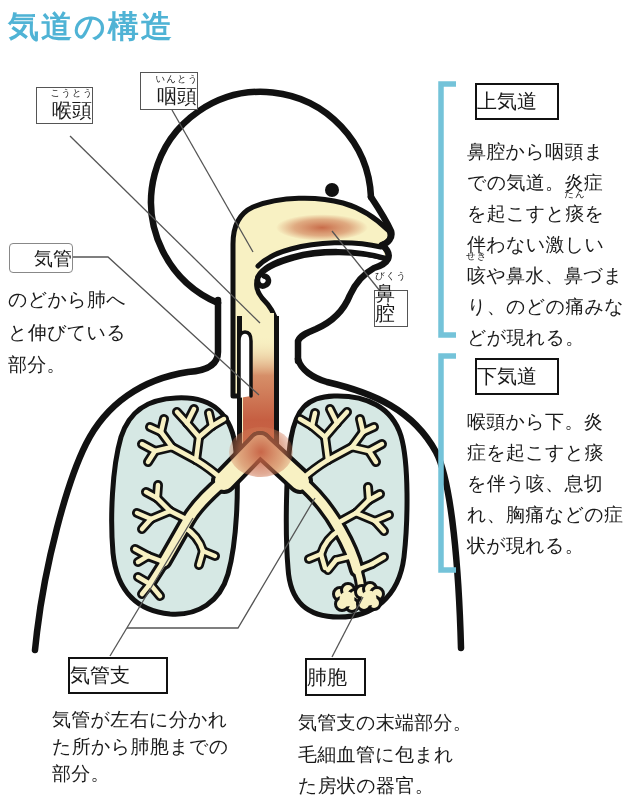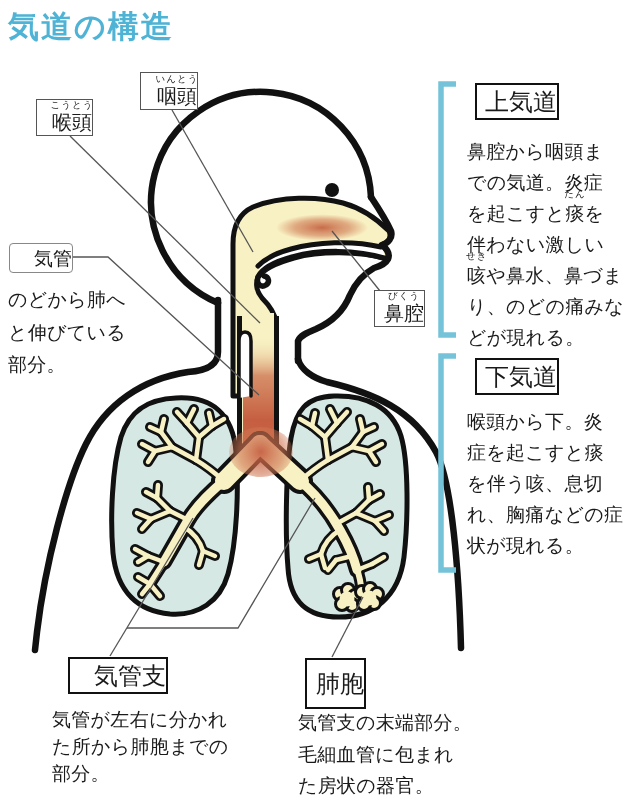--- a/index.html
+++ b/index.html
@@ -7,21 +7,21 @@
        font-family:"Liberation Sans","DejaVu Sans",sans-serif;color:#1a1a1a;}
   #stage{position:absolute;inset:0;width:640px;height:806px;border-radius:31px;}
   svg{position:absolute;left:0;top:0;}
   .page-title{position:absolute;left:8px;top:6px;font-size:31px;font-weight:bold;
       color:#4FB3D5;letter-spacing:2px;margin:0;}
   .lbl{position:absolute;background:#fff;border:1.5px solid #555;box-sizing:border-box;
       display:flex;align-items:flex-end;justify-content:flex-end;font-size:20px;
       line-height:1;padding-bottom:3px;}
   .lbl.plain{align-items:center;padding-bottom:0;border-color:#888;border-radius:4px;font-size:19px;}
   .sec-lbl{position:absolute;background:#fff;border:2px solid #111;box-sizing:border-box;
-      display:flex;align-items:center;justify-content:flex-end;font-size:24px;}
+      display:flex;align-items:center;justify-content:flex-start;font-size:20px;}
   .desc{position:absolute;font-size:19px;line-height:31px;letter-spacing:0.3px;
       white-space:pre-line;}
   .jp-ruby{position:relative;display:inline-block;}
   .jp-ruby .rt{position:absolute;top:-9px;left:50%;transform:translateX(-50%);
       font-size:9.5px;letter-spacing:1px;line-height:1;white-space:nowrap;}
   .lbl .jp-ruby .rt{top:-12px;}
   .tree-outline{fill:none;stroke:#111;stroke-linecap:round;stroke-linejoin:round;}
   .tree-core{fill:none;stroke:#F8F1C3;stroke-linecap:round;stroke-linejoin:round;}
   .outline{fill:none;stroke:#111;stroke-linecap:round;stroke-linejoin:round;}
   .leader{fill:none;stroke:#555;stroke-width:1.3;}
@@ -210,33 +210,33 @@
       <line class="leader" x1="363" y1="597" x2="332" y2="657"></line>
     </g>
 
     <path d="M456,84 L441,84 L441,335 L456,335" fill="none" stroke="#74C3D9" stroke-width="5.5"></path>
     <path d="M456,356 L441,356 L441,570 L456,570" fill="none" stroke="#74C3D9" stroke-width="5.5"></path>
   </svg>
 
   <div class="lbl" style="left:140px;top:72px;width:58px;height:38px">
     <span class="jp-ruby"><span class="rt">いんとう</span><span>咽頭</span></span>
   </div>
-  <div class="lbl" style="left:36px;top:99px;width:57px;height:37px">
+  <div class="lbl" style="left:36px;top:87px;width:57px;height:37px">
     <span class="jp-ruby"><span class="rt">こうとう</span><span>喉頭</span></span>
   </div>
   <div class="lbl plain" style="left:9px;top:243px;width:64px;height:30px">
     <span>気管</span>
   </div>
-  <div class="lbl" style="left:374px;top:290px;width:51px;height:37px">
+  <div class="lbl" style="left:374px;top:290px;width:34px;height:37px">
     <span class="jp-ruby"><span class="rt">びくう</span><span>鼻腔</span></span>
   </div>
   <div class="sec-lbl" style="left:68px;top:657px;width:100px;height:37px">
     <span>気管支</span>
   </div>
-  <div class="sec-lbl" style="left:305px;top:658px;width:61px;height:51px">
+  <div class="sec-lbl" style="left:305px;top:658px;width:61px;height:38px">
     <span>肺胞</span>
   </div>
 
   <div class="desc" style="left:8px;top:284px;width:140px;line-height:32.5px">のどから肺へ
 と伸びている
 部分。</div>
   <div class="desc" style="left:52px;top:706px;width:195px;line-height:27px">気管が左右に分かれ
 た所から肺胞までの
 部分。</div>
   <div class="desc" style="left:298px;top:707px;width:190px;line-height:31.5px">気管支の末端部分。

